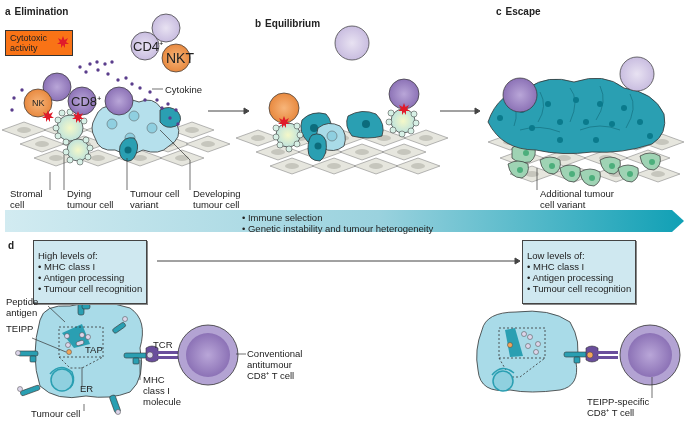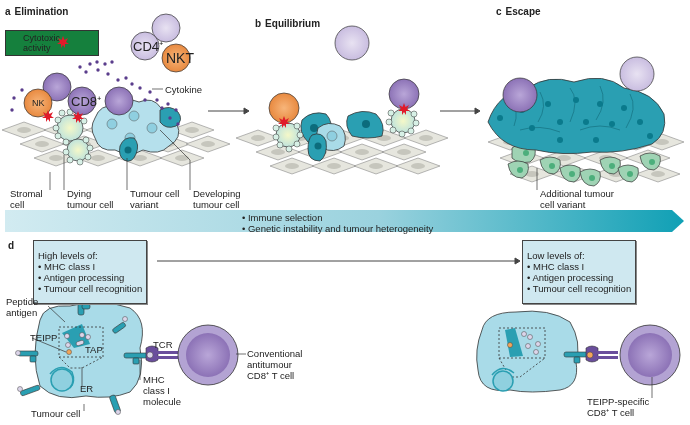--- a/index.html
+++ b/index.html
@@ -3,21 +3,21 @@
 <meta charset="utf-8">
 <style>
   html,body{margin:0;padding:0;background:#fff;}
   body{width:690px;height:425px;position:relative;overflow:hidden;font-family:"Liberation Sans",sans-serif;color:#222;}
   svg{position:absolute;left:0;top:0;}
   .lbl{position:absolute;font-size:9.5px;line-height:11px;color:#222;white-space:nowrap;}
   .panel-title{position:absolute;font-size:10px;font-weight:bold;}
   .panel-title .letter{font-weight:bold;margin-right:4px;}
   .box{position:absolute;background:#cfe8f0;border:1px solid #444;font-size:9.5px;line-height:11px;padding:9px 4px;box-shadow:1px 1px 0 #888;}
   .box div{white-space:nowrap;}
-  .legend{position:absolute;left:5px;top:30px;width:58px;border:1px solid #333;background:#15803d;font-size:9px;line-height:10px;padding:2px 17px;}
+  .legend{position:absolute;left:5px;top:30px;width:58px;border:1px solid #333;background:#f97316;font-size:9px;line-height:10px;padding:2px 4px;}
   .band-text{position:absolute;left:242px;top:212px;font-size:9.5px;line-height:11px;}
 </style>
 </head>
 <body>
 
 <svg width="690" height="425" viewBox="0 0 690 425">
   <defs>
     <linearGradient id="bandGrad" x1="0" x2="1" y1="0" y2="0">
       <stop offset="0" stop-color="#d2ebf1"></stop>
       <stop offset="0.55" stop-color="#9ad2de"></stop>
@@ -419,21 +419,21 @@
   <div>Low levels of:</div>
   <div>• MHC class I</div>
   <div>• Antigen processing</div>
   <div>• Tumour cell recognition</div>
 </div>
 
 <div class="lbl" style="left:6px;top:296px;">
   <div>Peptide</div>
     <div>antigen</div>
 </div>
-<div class="lbl" style="left:6px;top:332px;margin-left:24px;">TEIPP</div>
+<div class="lbl" style="left:6px;top:323px;">TEIPP</div>
 <div class="lbl" style="left:85px;top:344px;">TAP</div>
 <div class="lbl" style="left:80px;top:383px;">ER</div>
 <div class="lbl" style="left:31px;top:408px;">Tumour cell</div>
 <div class="lbl" style="left:153px;top:339px;">TCR</div>
 <div class="lbl" style="left:143px;top:374px;">
   <div>MHC</div>
     <div>class I</div>
     <div>molecule</div>
 </div>
 <div class="lbl" style="left:247px;top:348px;">

